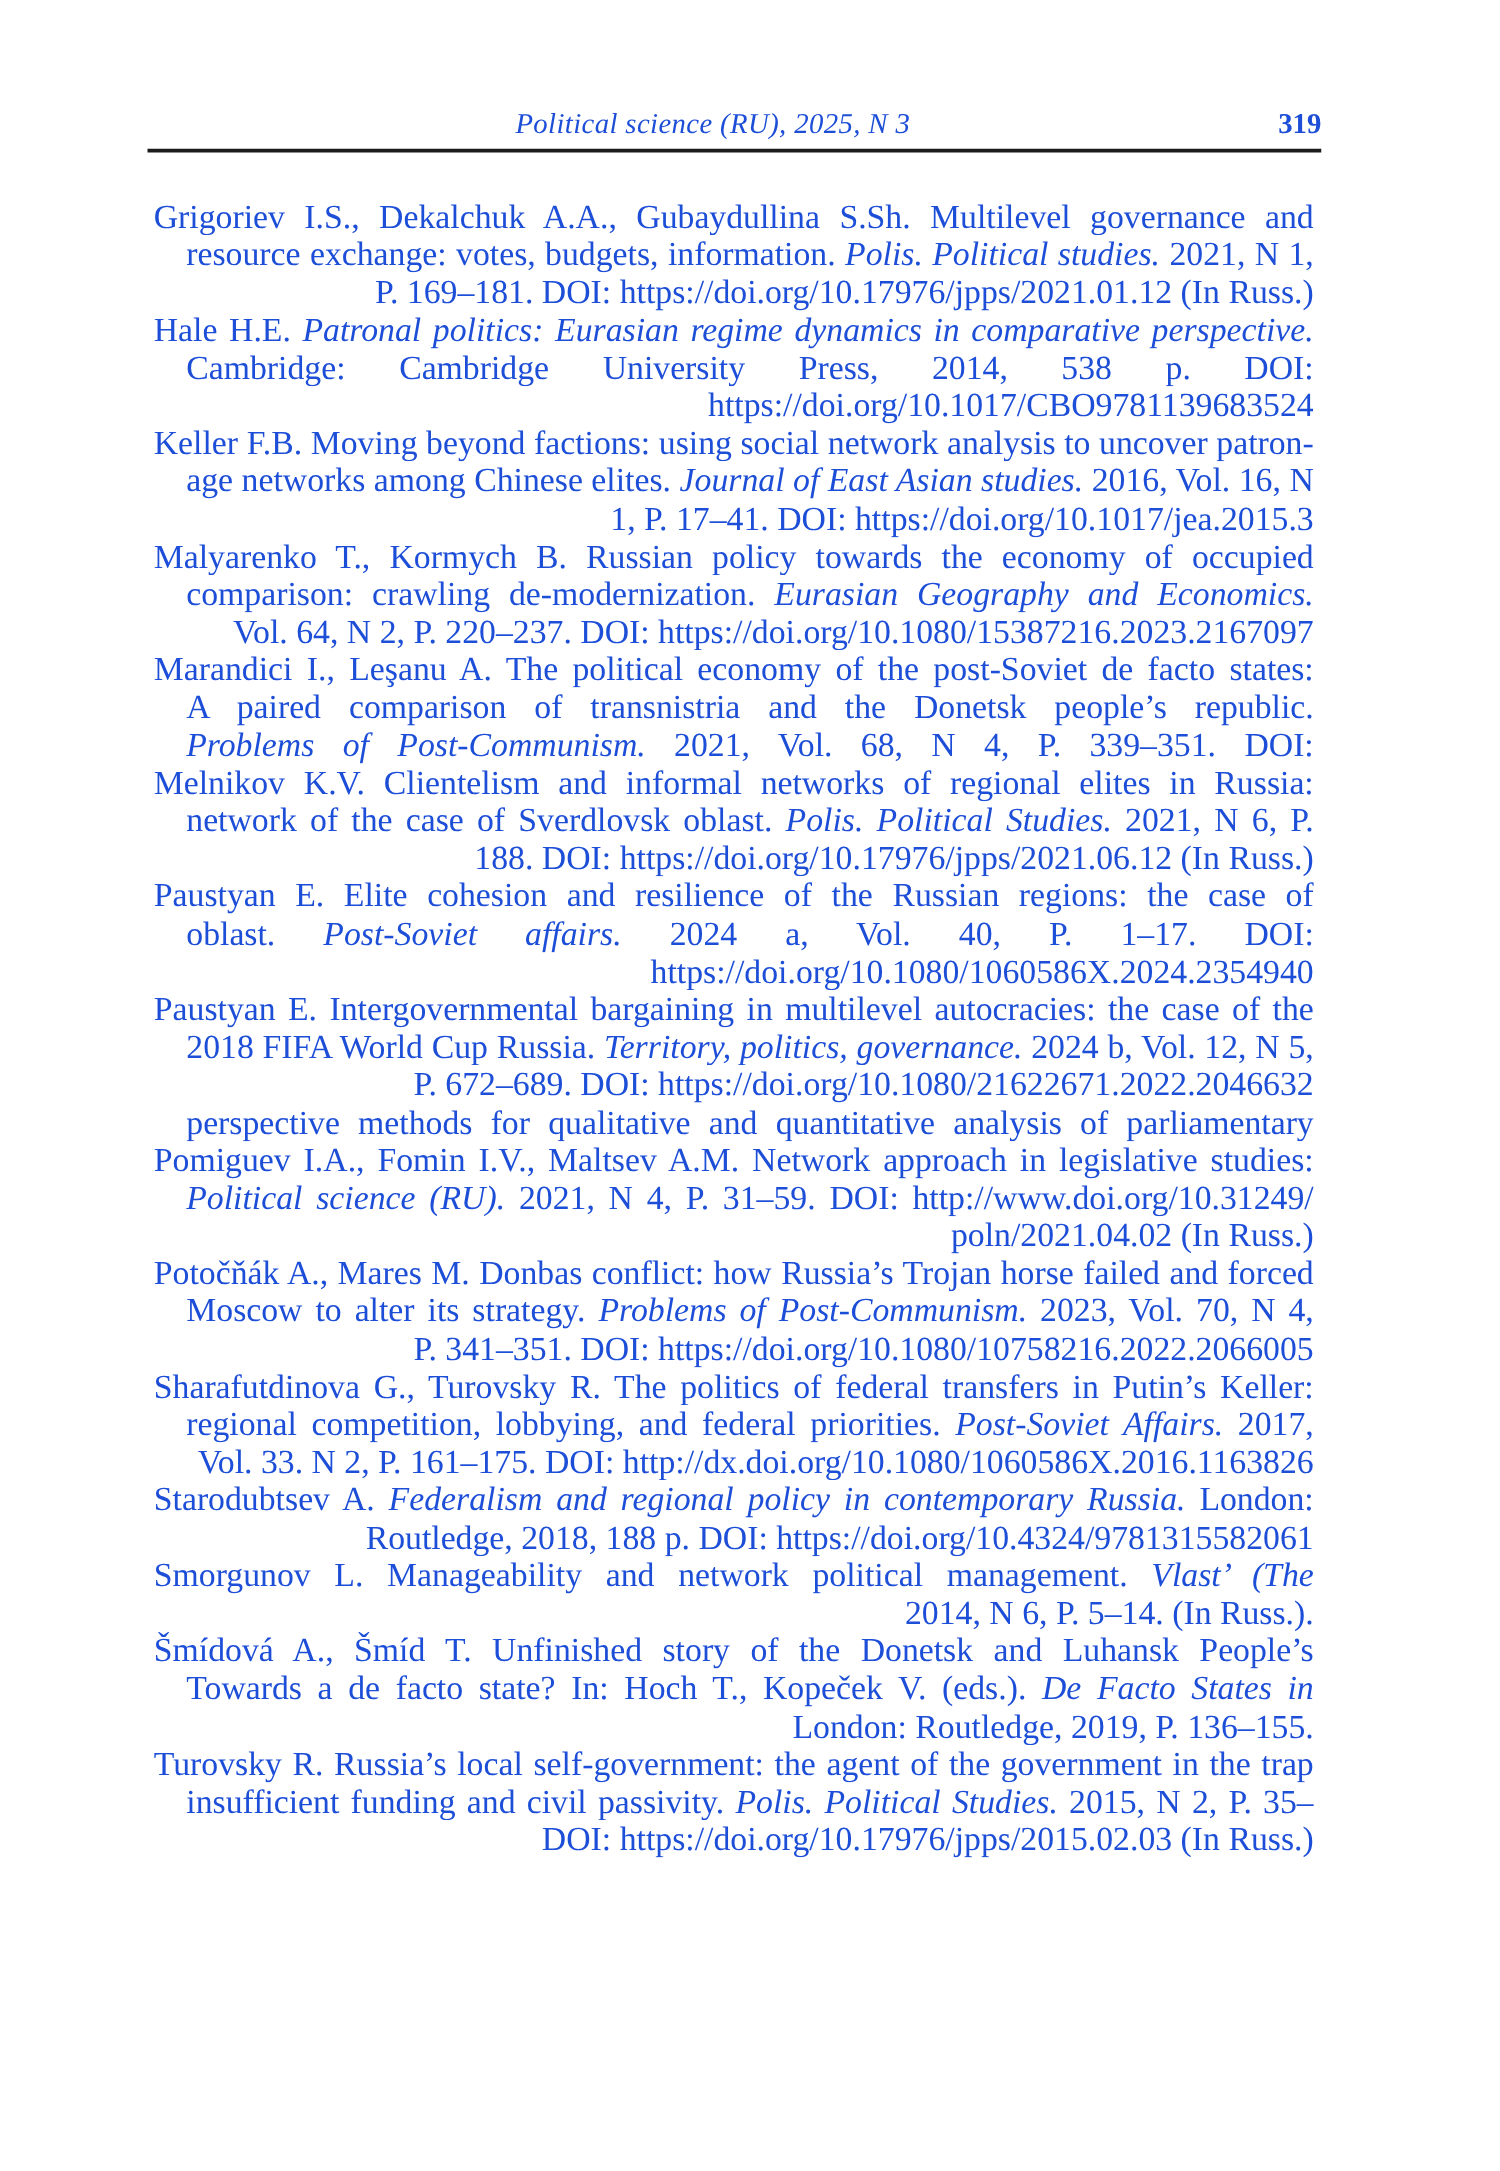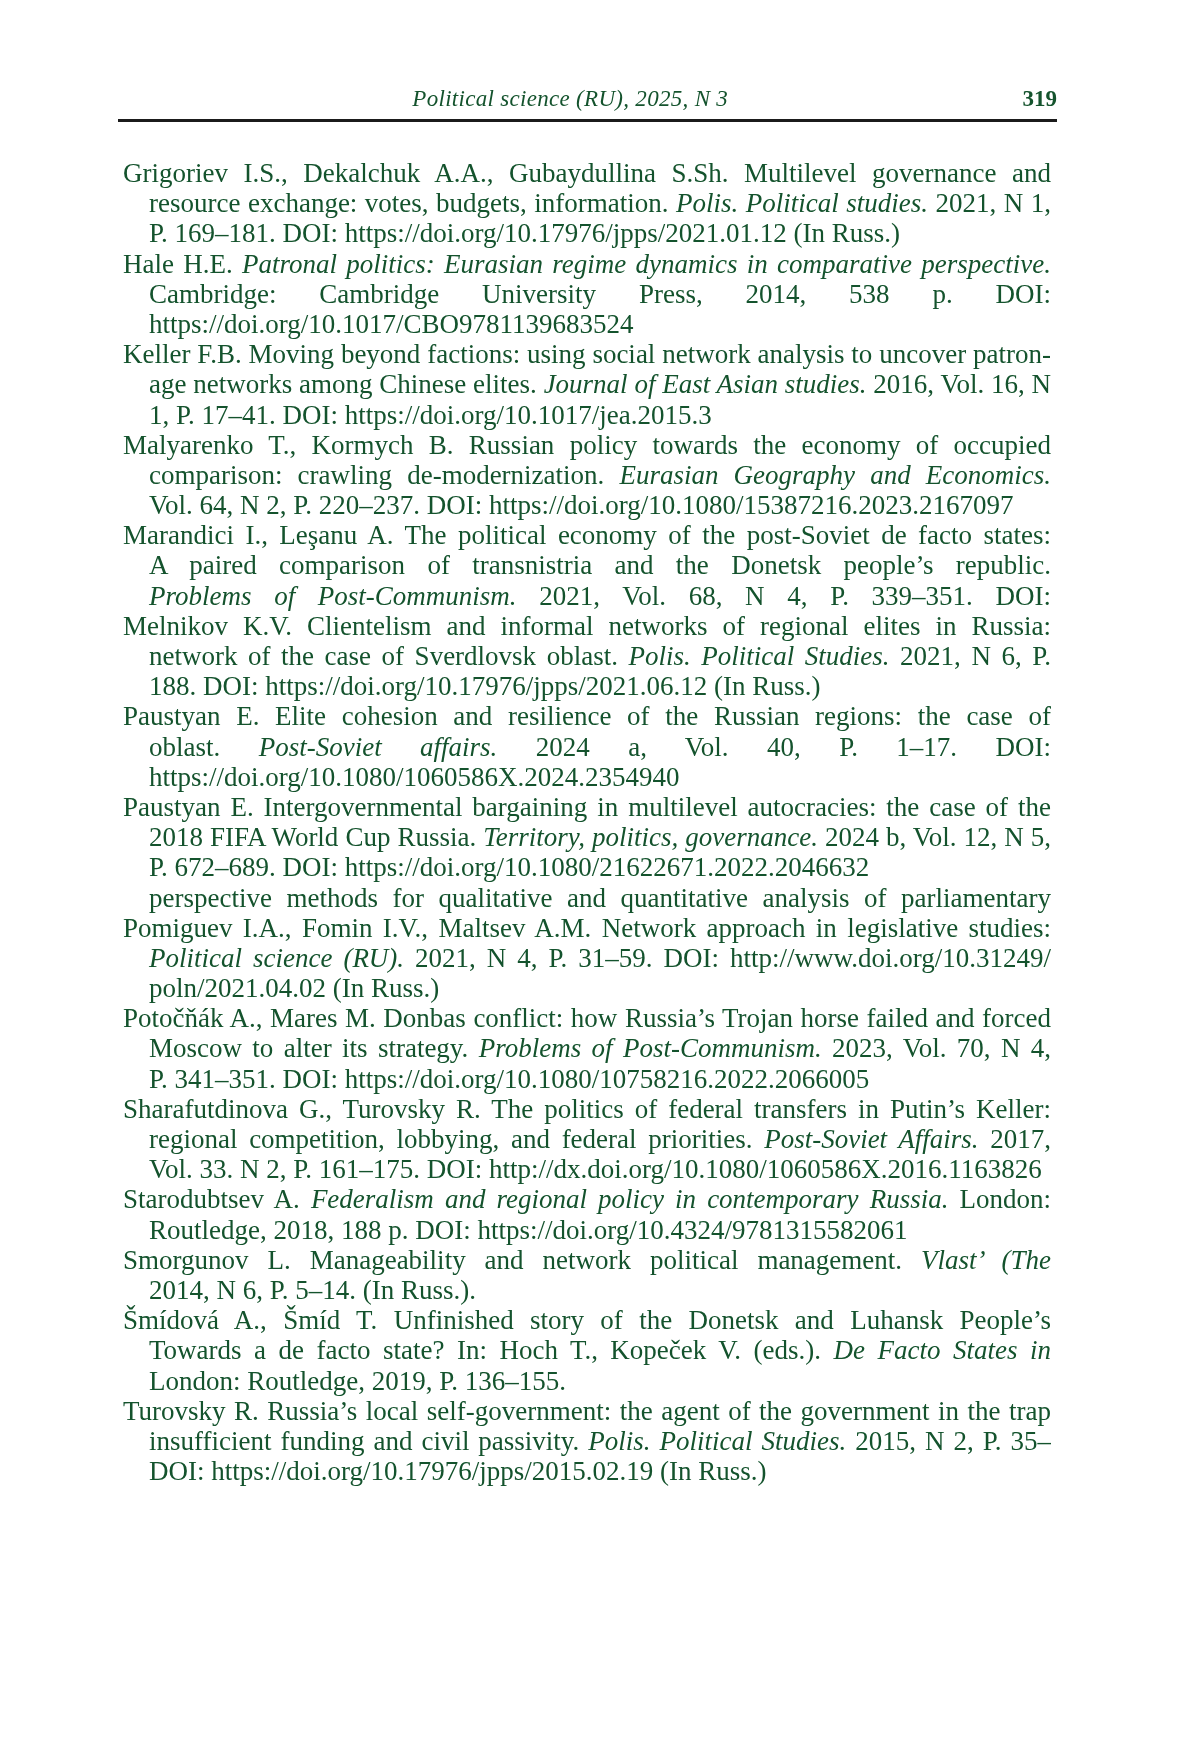--- a/index.html
+++ b/index.html
@@ -2,21 +2,21 @@
 <html><head>
 <meta charset="utf-8">
 <style>
   html, body { margin: 0; padding: 0; background: #ffffff; }
   .page {
     position: relative;
     width: 1200px;
     height: 1737px;
     background: #ffffff;
     font-family: "Liberation Serif", serif;
-    color: #14532d;
+    color: #1d4ed8;
     overflow: hidden;
   }
   .page-header {
     position: absolute;
     left: 118px;
     top: 84px;
     width: 939px;
   }
   .header-row {
     display: flex;
@@ -52,21 +52,21 @@
     text-align: justify;
     white-space: normal;
   }
   .line.cont { padding-left: 26px; }
   .line.justify::after {
     content: "";
     display: inline-block;
     width: 100%;
     height: 0;
   }
-  .line.last { text-align: left; }
+  .line.last { text-align: right; }
   em { font-style: italic; }
 </style>
 </head>
 <body>
 
 <div class="page">
   <header class="page-header">
     <div class="header-row">
       <span class="journal-title">Political science (RU), 2025, N 3</span>
       <span class="page-number">319</span>
@@ -140,16 +140,16 @@
         <div class="line cont last"><span>2014, N 6, P. 5–14. (In Russ.).</span></div>
       </div>
       <div class="reference">
         <div class="line justify"><span>Šmídová A., Šmíd T. Unfinished story of the Donetsk and Luhansk People’s Republics:</span></div>
         <div class="line cont justify"><span>Towards a de facto state? In: Hoch T., Kopeček V. (eds.). </span><em>De Facto States in Eurasia.</em></div>
         <div class="line cont last"><span>London: Routledge, 2019, P. 136–155.</span></div>
       </div>
       <div class="reference">
         <div class="line justify"><span>Turovsky R. Russia’s local self-government: the agent of the government in the trap of</span></div>
         <div class="line cont justify"><span>insufficient funding and civil passivity. </span><em>Polis. Political Studies.</em><span> 2015, N 2, P. 35–51.</span></div>
-        <div class="line cont last"><span>DOI: https://doi.org/10.17976/jpps/2015.02.19 (In Russ.)</span></div>
+        <div class="line cont last"><span>DOI: https://doi.org/10.17976/jpps/2015.02.03 (In Russ.)</span></div>
       </div>
     </main>
 </div>
 
 </body></html>

